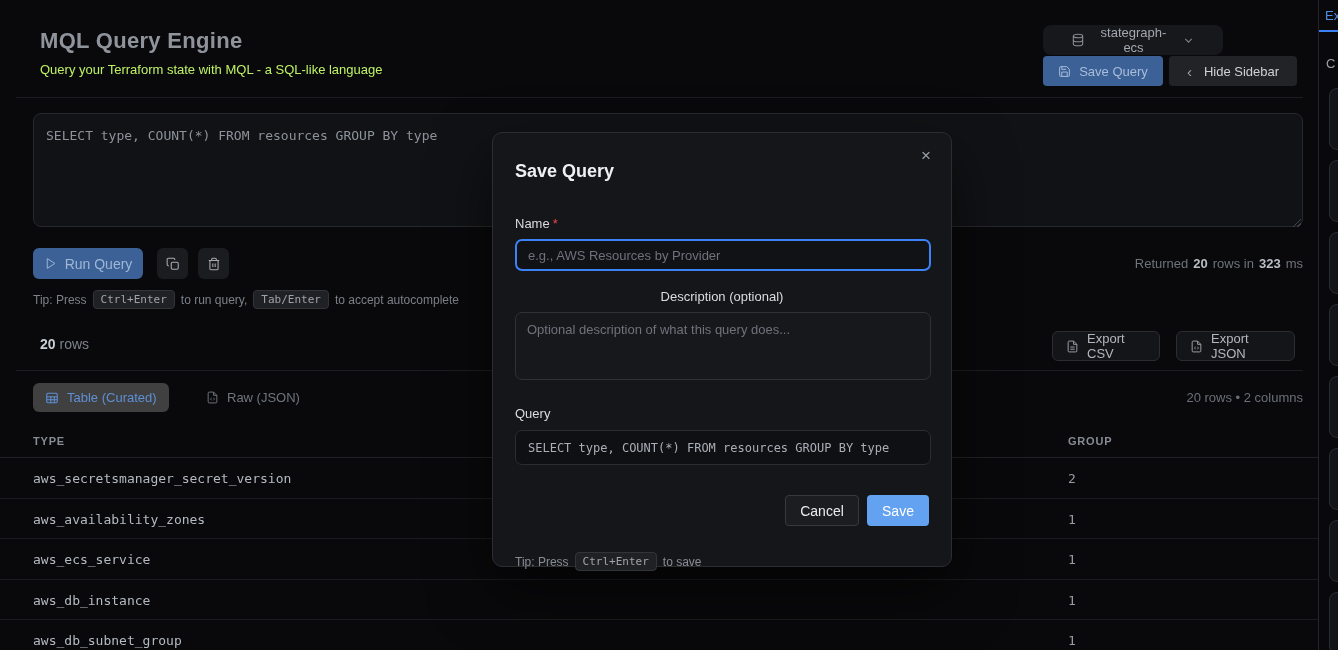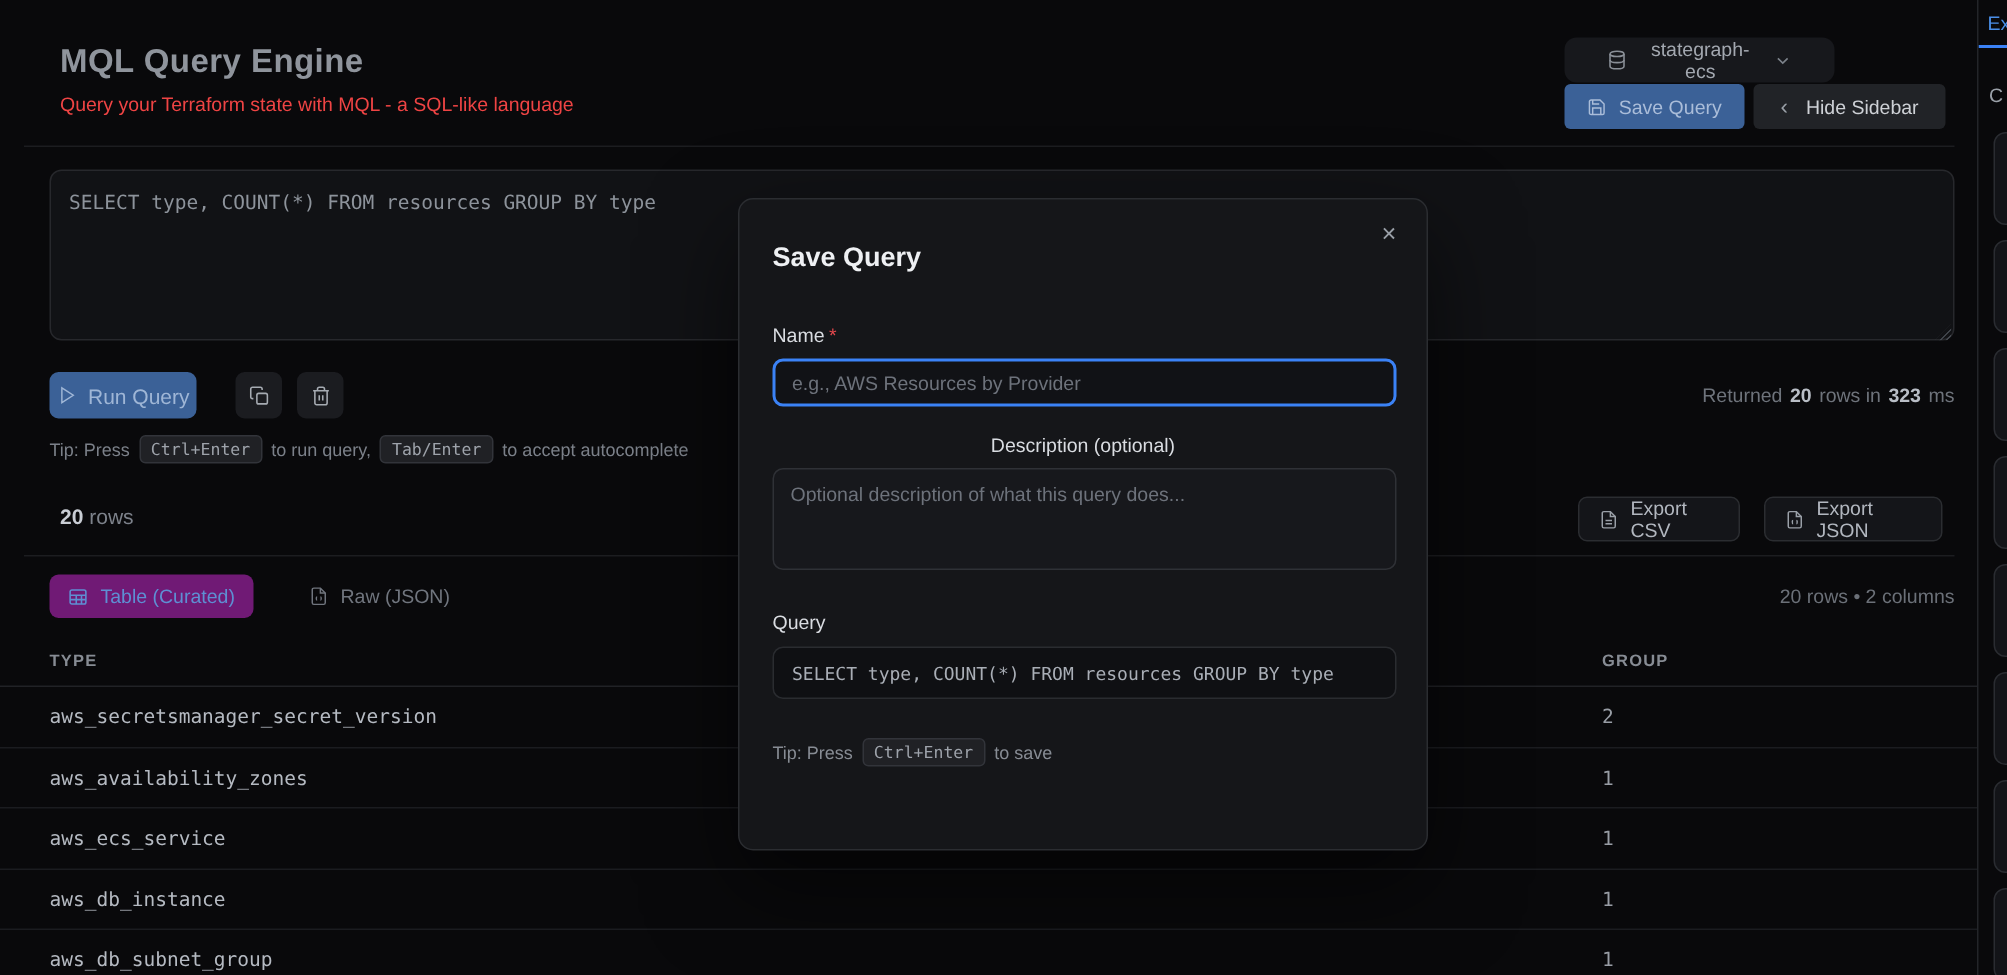--- a/index.html
+++ b/index.html
@@ -3,59 +3,59 @@
 <meta charset="utf-8">
 <style>
   * { margin:0; padding:0; box-sizing:border-box; }
   html,body { width:1338px; height:650px; background:#09090b; overflow:hidden;
               font-family:"Liberation Sans", sans-serif; }
   .abs { position:absolute; }
   svg { display:block; }
 
   
   .page-title { left:40px; top:28px; font-size:22px; font-weight:700; color:#8f949c; letter-spacing:.3px; }
-  .page-subtitle { left:40px; top:62px; font-size:13px; color:#ef4444; }
+  .page-subtitle { left:40px; top:62px; font-size:13px; color:#bef264; }
   .hr { height:1px; background:#1c1d20; left:16px; width:1287px; }
   .hr1 { top:97px; } .hr2 { top:370px; }
 
   
   .ws-dropdown { left:1043px; top:25px; width:180px; height:30px; background:#17181c; border-radius:8px;
                  display:flex; align-items:center; padding:0 28px; gap:10px; color:#a3a8b0; font-size:13px; cursor:pointer; }
   .ws-dropdown .lbl { flex:1; text-align:center; }
   .btn { display:flex; align-items:center; justify-content:center; gap:8px; font-size:13px; cursor:pointer; border-radius:4px; }
   .btn-save-top { left:1043px; top:56px; width:120px; height:30px; background:#3b6197; color:#aabdd9; }
   .btn-hide { left:1169px; top:56px; width:128px; height:30px; background:#212327; color:#ced1d6; }
   .btn-hide .chev { color:#9aa0a8; font-size:15px; margin-right:4px; }
 
   
   .editor { left:33px; top:113px; width:1270px; height:114px; background:#111215; border:1px solid #27282c;
             border-radius:8px; padding:14px 12px; font-family:"DejaVu Sans Mono", monospace; font-size:13px;
             color:#8d939b; cursor:text; }
   .grip { right:37px; top:216px; width:11px; height:11px;
           background:repeating-linear-gradient(-45deg, transparent 0 2px, #4a4f56 2px 3px);
           clip-path:polygon(100% 0,100% 100%,0 100%); opacity:.8; }
 
-  .btn-run { left:33px; top:248px; width:98px; height:31px; background:#3b6197; color:#9fb6d6; font-size:14px; border-radius:6px;text-align:right; }
+  .btn-run { left:33px; top:248px; width:110px; height:31px; background:#3b6197; color:#9fb6d6; font-size:14px; border-radius:6px;text-align:right; }
   .icon-btn { top:248px; width:31px; height:31px; background:#1b1c20; color:#a6abb2; border-radius:6px; }
   .btn-copy { left:157px; } .btn-trash { left:198px; }
   .run-status { right:35px; top:256px; font-size:13px; color:#6e737b; display:inline-flex; gap:5px; }
   .run-status b { color:#b9bec6; font-weight:700; }
 
   .tipline { left:33px; top:290px; font-size:12px; color:#7b8089; display:inline-flex; align-items:center; gap:6px; }
   .kbd { font-family:"DejaVu Sans Mono", monospace; font-size:11px; color:#9ea3ab; background:#202125;
          border:1px solid #32343a; border-radius:4px; padding:2px 7px; }
 
   
   .rowcount { left:40px; top:336px; font-size:14px; color:#7d828b; }
   .rowcount b { color:#c9cdd4; font-weight:700; }
   .btn-export { top:331px; height:30px; background:#141519; border:1px solid #2b2d31; color:#b2b7bf; border-radius:6px; padding:0 13px; }
   .btn-csv { left:1052px; width:108px; } .btn-json { left:1176px; width:119px; }
 
   
-  .tab-active { left:33px; top:383px; height:29px; background:#701a75; border-radius:6px; color:#5e8fd3;
+  .tab-active { left:33px; top:383px; height:29px; background:#404040; border-radius:6px; color:#5e8fd3;
                 display:flex; align-items:center; gap:8px; padding:0 12px; font-size:13px; cursor:pointer; }
   .tab-raw { left:202px; top:383px; height:29px; color:#70757e; display:flex; align-items:center; gap:8px;
              padding:0 4px; font-size:13px; cursor:pointer; }
   .tabs-meta { right:35px; top:390px; font-size:13px; color:#6b7078; }
 
   
   .rtable { left:0; top:425px; width:1318px; }
   .thead { height:33px; border-bottom:1px solid #212226; position:relative; }
   .thead span { position:absolute; top:10px; font-size:11px; font-weight:700; letter-spacing:.8px; color:#878c94; }
   .trow { height:40.5px; border-bottom:1px solid #1b1c20; position:relative;
@@ -289,19 +289,23 @@
     <span>Name</span><span class="req">*</span>
   </div>
   <input class="in-name" type="text" placeholder="e.g., AWS Resources by Provider" style="">
 
   <div class="flabel lbl-desc">Description (optional)</div>
   <textarea class="in-desc" placeholder="Optional description of what this query does..." style=""></textarea>
 
   <div class="flabel lbl-query">Query</div>
   <div class="query-box">SELECT type, COUNT(*) FROM resources GROUP BY type</div>
 
+  <div class="modal-btns">
+    <div class="btn btn-cancel">Cancel</div>
+    <div class="btn btn-save">Save</div>
+  </div>
 
   <div class="modal-tip">
     <span>Tip: Press</span>
     <span class="kbd">Ctrl+Enter</span>
     <span>to save</span>
   </div>
 </div>
 
 </body></html>

